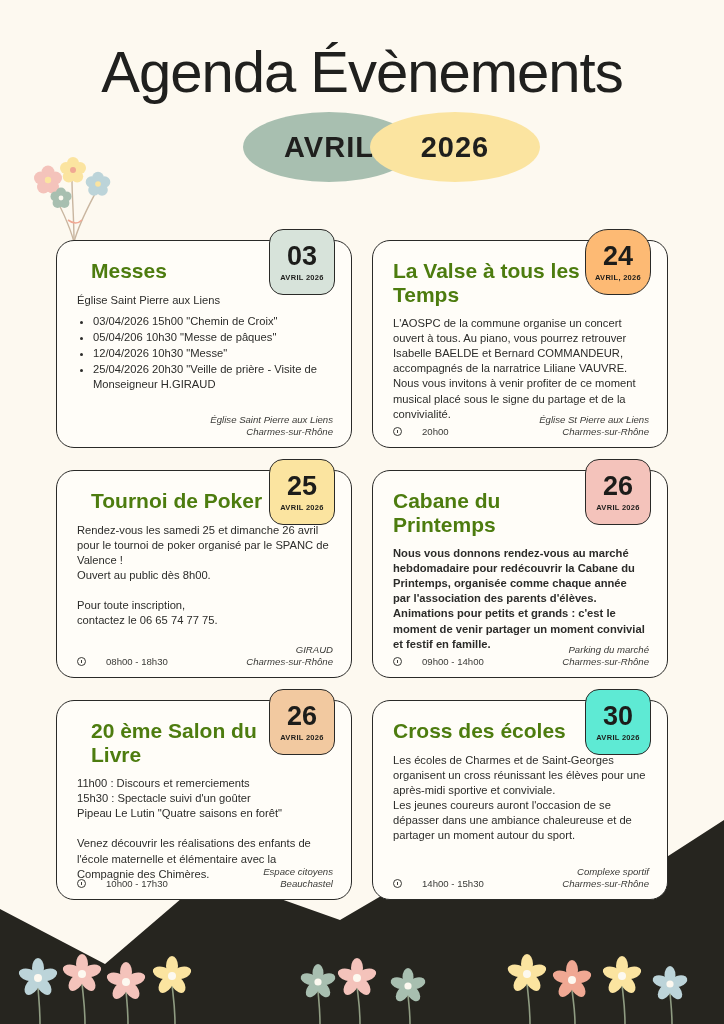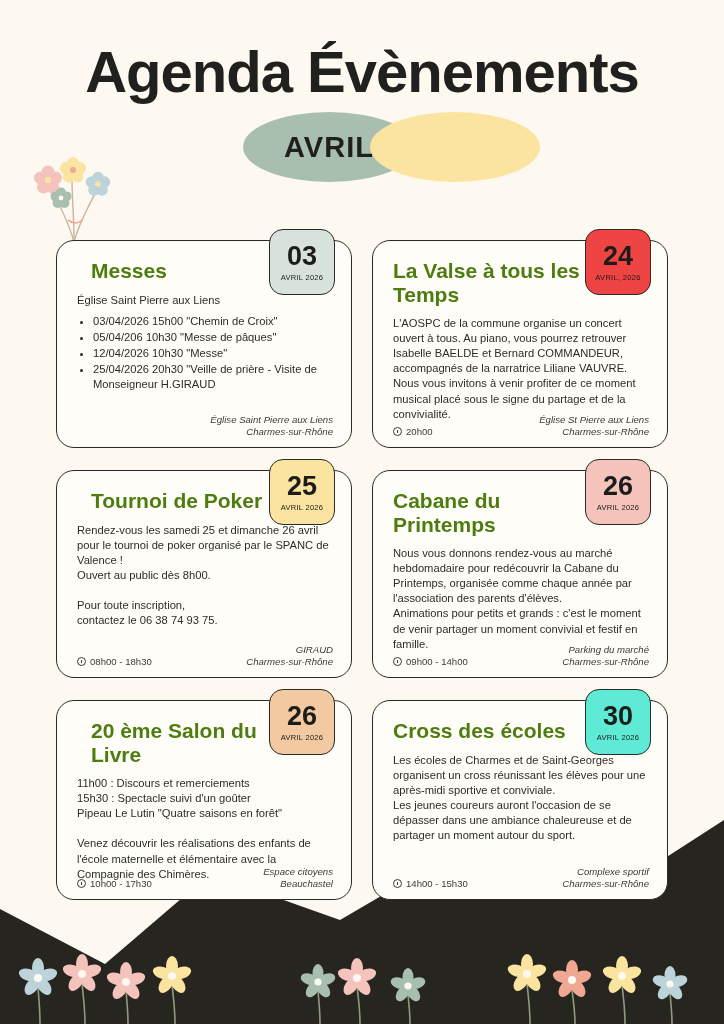--- a/index.html
+++ b/index.html
@@ -24,21 +24,21 @@
     width: 724px; height: 300px;
     z-index: 0;
   }
 
   
   .title {
     position: absolute;
     top: 38px; left: 0; width: 724px;
     text-align: center;
     font-size: 58px;
-    font-weight: bold;
+    font-weight: normal;
     letter-spacing: -1px;
     color: #20201e;
     z-index: 5;
   }
   .date-badges {
     position: absolute;
     top: 112px; left: 0; width: 724px;
     height: 72px;
     z-index: 5;
   }
@@ -124,34 +124,34 @@
     display: flex; flex-direction: column;
     align-items: center; justify-content: center;
     top: -12px; right: 16px;
     z-index: 7;
   }
   .badge-day {
     font-size: 27px; font-weight: bold; color: #1c1c1a;
     line-height: 1;
   }
   .badge-sub {
-    font-size: 7.5px; font-weight: normal; color: #1c1c1a;
+    font-size: 7.5px; font-weight: bold; color: #1c1c1a;
     margin-top: 3px; letter-spacing: 0.3px;
   }
 
   
   .card-foot {
     position: absolute;
     left: 20px; right: 18px; bottom: 10px;
     display: flex; align-items: flex-end; justify-content: space-between;
     font-size: 9.6px;
     color: #3a3a37;
   }
   .time {
-    display: flex; align-items: center; gap: 4px;
+    display: flex; align-items: center; gap: 20px;
     white-space: nowrap;
   }
   .clock {
     display: inline-block;
     width: 9px; height: 9px;
     border: 1.2px solid #3a3a37;
     border-radius: 50%;
     position: relative;
   }
   .clock::after {
@@ -177,20 +177,21 @@
   <svg class="bottom-wave" viewBox="0 0 724 300" preserveAspectRatio="none">
     <path d="M0,185 L105,240 L210,150 L340,196 L470,120 L600,176 L724,96 L724,300 L0,300 Z" fill="#26251f"></path>
   </svg>
 
   <div class="title">Agenda Évènements</div>
 
   <div class="date-badges">
     <div class="ellipse ell-green"></div>
     <div class="ellipse ell-yellow"></div>
     <div class="month-label">AVRIL</div>
+    <div class="year-label">2026</div>
   </div>
 
   <svg class="deco deco-top" width="90" height="95" viewBox="0 0 90 95">
     <g stroke="#c9b6a0" stroke-width="1.4" fill="none">
       <path d="M46,92 C40,70 28,48 20,34"></path>
       <path d="M46,92 C46,68 44,46 44,30"></path>
       <path d="M46,92 C52,70 64,50 70,38"></path>
     </g>
     <g>
       <g transform="translate(20,30)">
@@ -246,21 +247,21 @@
         </ul>
       </div>
       <div class="card-foot foot-right-only">
         <div class="place">Église Saint Pierre aux Liens
 Charmes-sur-Rhône</div>
       </div>
     </div>
   </div>
 
   <div class="card" style="left:372px; top:240px; width:296px; height:208px;">
-    <div class="badge" style="background:#ef4444;">
+    <div class="badge" style="background:#fdba74;border-radius:23px;">
       <div class="badge-day">24</div>
       <div class="badge-sub">AVRIL, 2026</div>
     </div>
     <div class="card-inner">
       <div class="card-title">La Valse à tous les Temps</div>
       <div class="card-body" style="white-space:pre-line;">L'AOSPC de la commune organise un concert ouvert à tous. Au piano, vous pourrez retrouver Isabelle BAELDE et Bernard COMMANDEUR, accompagnés de la narratrice Liliane VAUVRE. Nous vous invitons à venir profiter de ce moment musical placé sous le signe du partage et de la convivialité.</div>
       <div class="card-foot">
         <div class="time">
           <span class="clock"></span>
           <span>20h00</span>
@@ -275,40 +276,40 @@
     <div class="badge" style="background:#fbe4a0;">
       <div class="badge-day">25</div>
       <div class="badge-sub">AVRIL 2026</div>
     </div>
     <div class="card-inner">
       <div class="card-title indent">Tournoi de Poker</div>
       <div class="card-body" style="white-space:pre-line;">Rendez-vous les samedi 25 et dimanche 26 avril pour le tournoi de poker organisé par le SPANC de Valence !
 Ouvert au public dès 8h00.
 
 Pour toute inscription,
-contactez le 06 38 74 93 75.</div>
+contactez le 06 65 74 77 75.</div>
       <div class="card-foot">
         <div class="time">
           <span class="clock"></span>
           <span>08h00 - 18h30</span>
         </div>
         <div class="place">GIRAUD
 Charmes-sur-Rhône</div>
       </div>
     </div>
   </div>
 
   <div class="card" style="left:372px; top:470px; width:296px; height:208px;">
     <div class="badge" style="background:#f4c3bb;">
       <div class="badge-day">26</div>
       <div class="badge-sub">AVRIL 2026</div>
     </div>
     <div class="card-inner">
       <div class="card-title">Cabane du Printemps</div>
-      <div class="card-body" style="white-space:pre-line;">Nous vous donnons rendez-vous au marché hebdomadaire pour redécouvrir la Cabane du Printemps, organisée comme chaque année par l'association des parents d'élèves.
+      <div class="card-body" style="white-space:pre-line;font-weight:bold;">Nous vous donnons rendez-vous au marché hebdomadaire pour redécouvrir la Cabane du Printemps, organisée comme chaque année par l'association des parents d'élèves.
 Animations pour petits et grands : c'est le moment de venir partager un moment convivial et festif en famille.</div>
       <div class="card-foot">
         <div class="time">
           <span class="clock"></span>
           <span>09h00 - 14h00</span>
         </div>
         <div class="place">Parking du marché
 Charmes-sur-Rhône</div>
       </div>
     </div>

